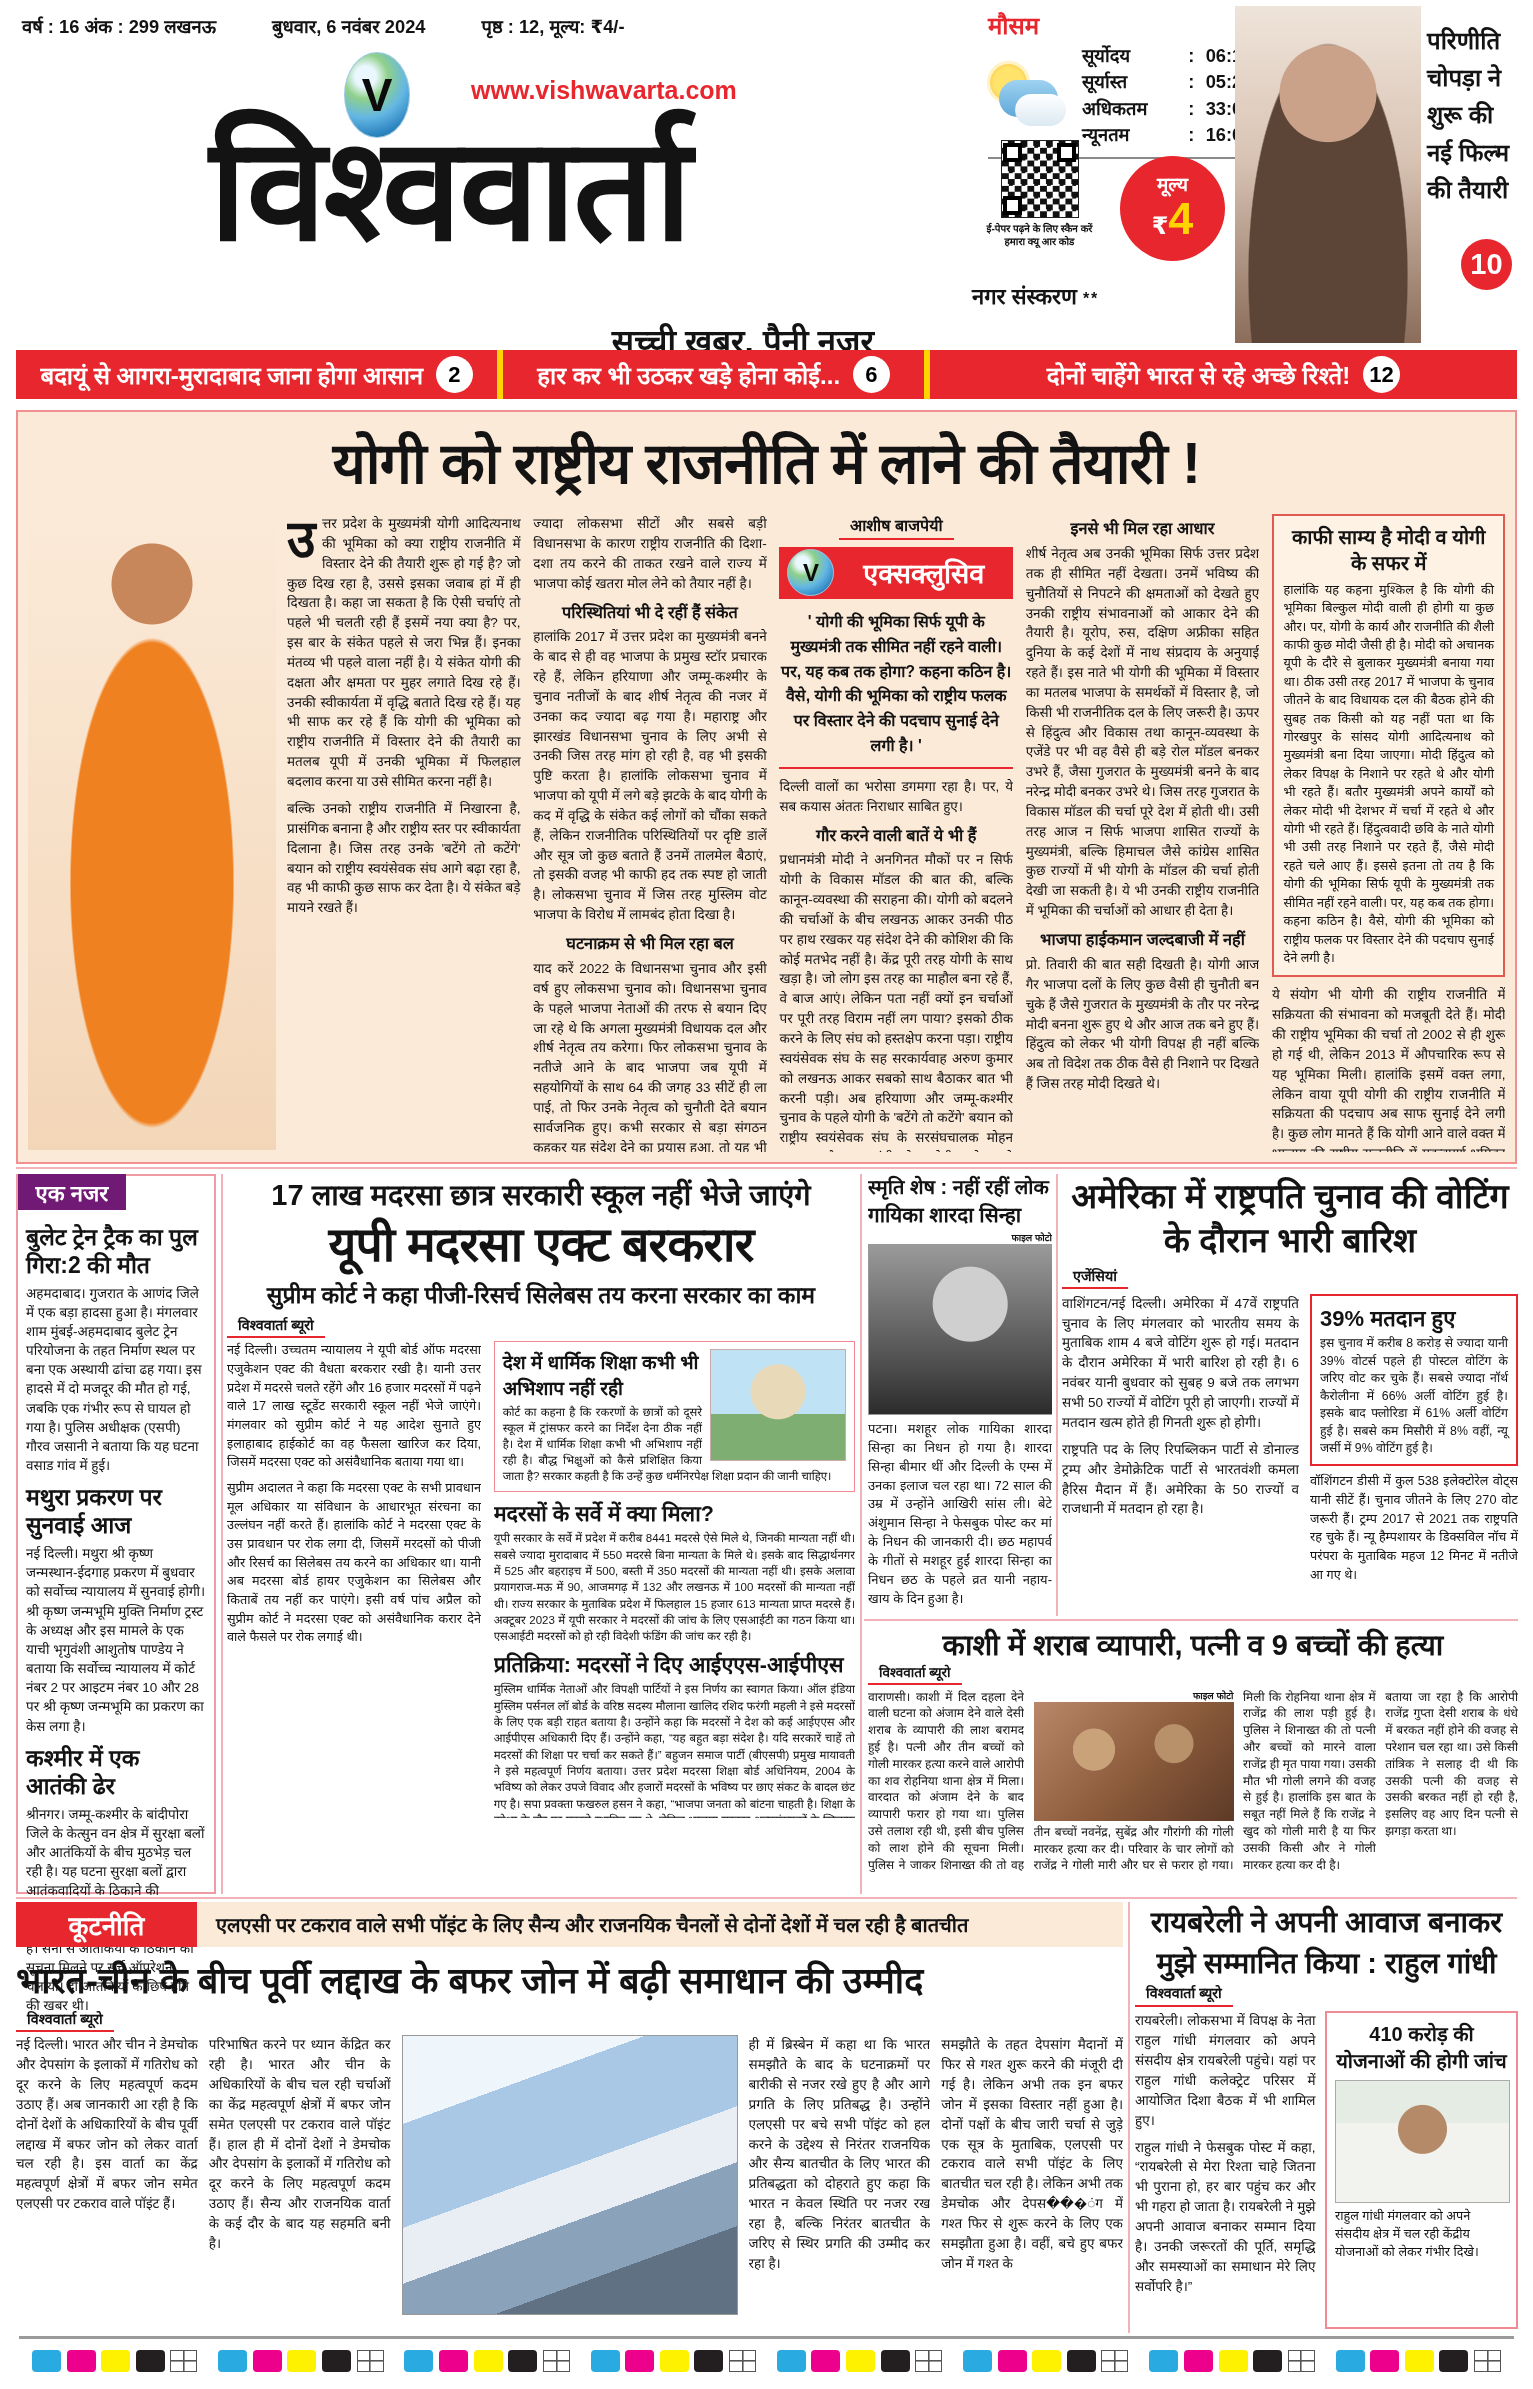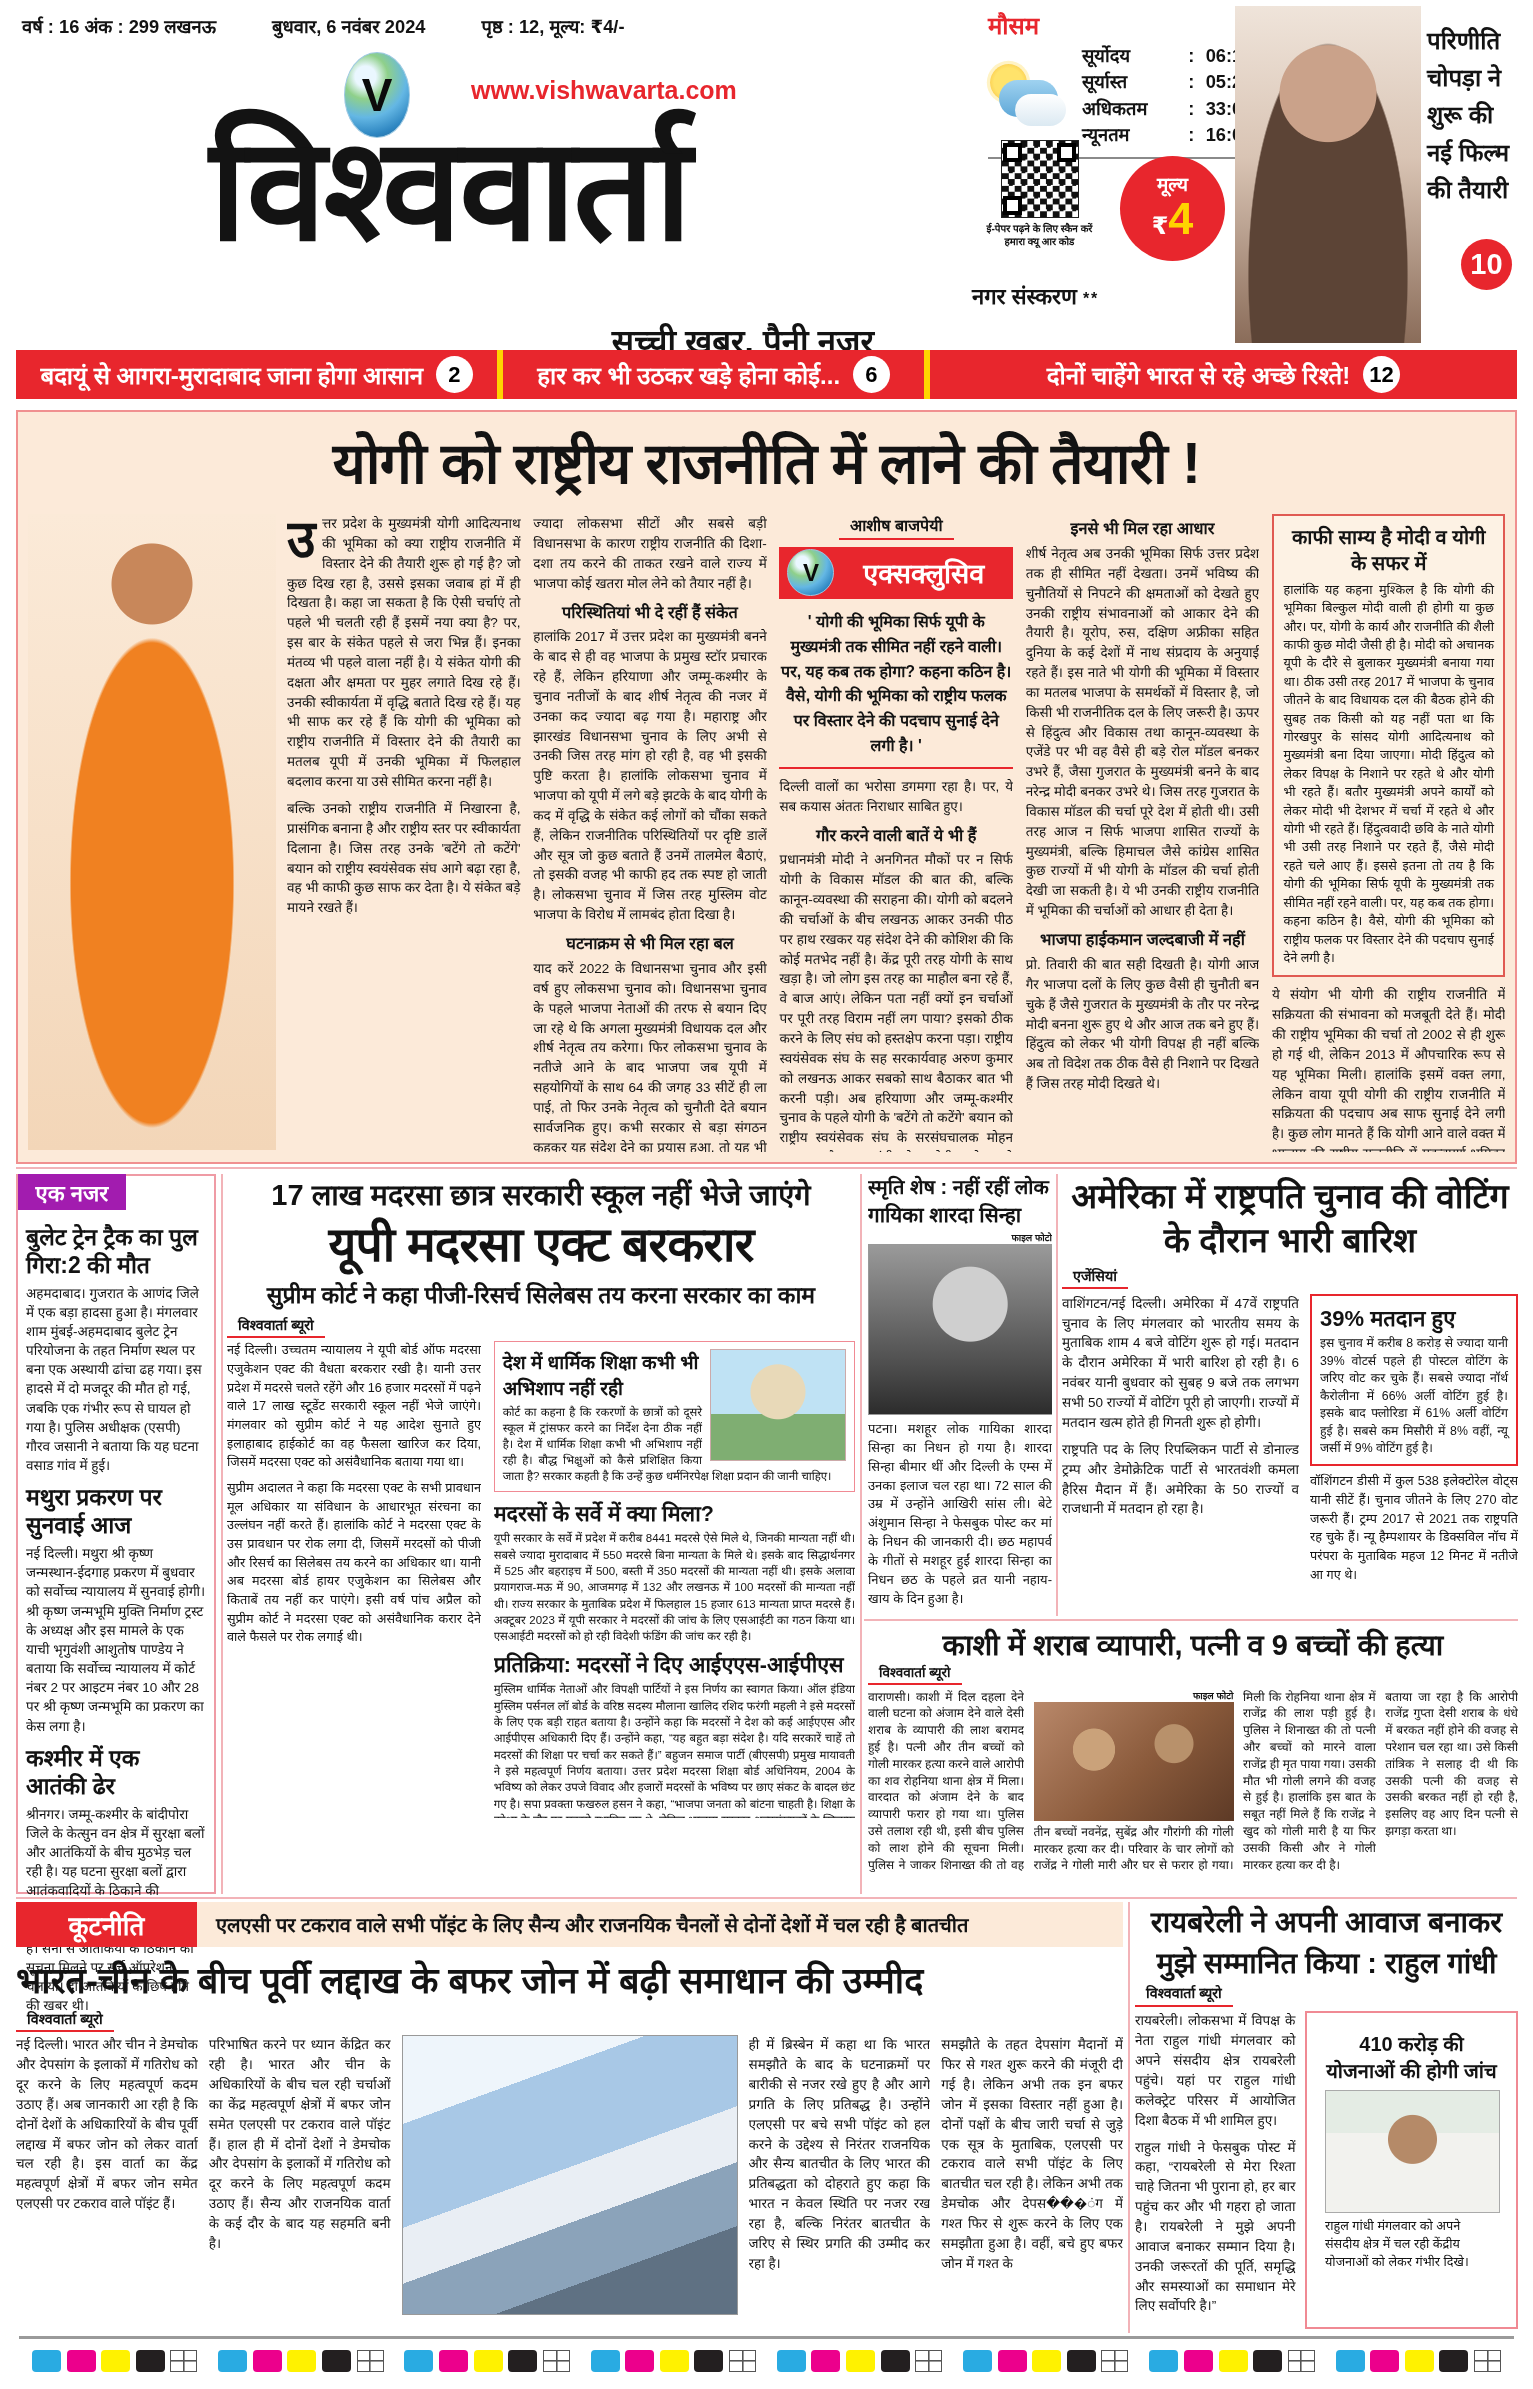--- a/index.html
+++ b/index.html
@@ -76,21 +76,21 @@
   .excl-label{flex:1;text-align:center;color:#fff;font-weight:700;font-size:27px;}
   .lead-quote{font-weight:700;font-size:16px;text-align:center;line-height:1.55;padding:3.2px 1.6px 8px;border-bottom:2.4px solid #e8262d;margin-bottom:8px;}
   .sidebox{border:2.4px solid #e05a52;background:#fdf2e4;padding:8px 9.5px;margin-bottom:8px;}
   .sidebox h3{margin:0 0 4.8px;font-size:20px;text-align:center;line-height:1.3;}
   .sidebox p{font-size:12.7px;line-height:1.45;text-align:justify;margin:0;}
   
   .hrule{position:absolute;background:#f2b3b8;height:2.4px;}
   .vrule{position:absolute;background:#f2b3b8;width:2.4px;}
   
   .onelook{left:16px;top:1174px;width:200px;height:720px;border:2.4px solid #ef9ba5;box-sizing:border-box;padding:0 8px 4.8px;}
-  .onelook-tab{background:#a21caf;color:#fff;font-weight:700;font-size:22px;display:inline-block;padding:3.2px 17.5px;margin:-2.4px 0 4.8px -8px;}
+  .onelook-tab{background:#701a75;color:#fff;font-weight:700;font-size:22px;display:inline-block;padding:3.2px 17.5px;margin:-2.4px 0 4.8px -8px;}
   .ol-h{font-size:23px;font-weight:700;line-height:1.22;margin:8px 0 4.8px;}
   .ol-p{font-size:13.5px;line-height:1.42;text-align:left;margin:0;}
   
   .madrasa{left:227px;top:1174px;width:628px;height:720px;overflow:hidden;}
   .mad-kick{text-align:center;font-size:29px;font-weight:700;}
   .mad-head{text-align:center;font-size:48px;font-weight:700;letter-spacing:-0.8px;line-height:1.35;white-space:nowrap;}
   .mad-deck{text-align:center;font-size:23px;font-weight:700;margin-bottom:4.8px;}
   .mad-cols{display:flex;gap:12.7px;margin-top:3.2px;height:477px;}
   .mad-c1{flex:0 0 254px;}
   .mad-c1 p{font-size:12.7px;}
@@ -137,21 +137,21 @@
   .diplo-kick{flex:1;background:#fcead9;display:flex;align-items:center;padding-left:19px;font-weight:700;font-size:20px;}
   .diplo-head{font-size:36px;font-weight:700;margin:8px 0 4.8px;white-space:nowrap;}
   .diplo-cols{display:flex;gap:11px;height:283px;margin-top:3.2px;}
   .photo-mtn{flex:0 0 334px;height:278px;border:0.8px solid #999;
       background:linear-gradient(160deg,#eef5fb 0 22%,#a8c8e6 22% 48%,#e9eef4 48% 62%,#8ba3ba 62% 78%,#5f7183 78% 100%);}
   
   .rahul{left:1135px;top:1902px;width:383px;height:431px;overflow:hidden;}
   .rahul-h{font-size:29px;font-weight:700;text-align:center;line-height:1.4;}
   .rahul-cols{display:flex;gap:9.5px;margin-top:4.8px;height:318px;}
   .rahul-c1{flex:1;}
-  .rahulbox{flex:0 0 173px;border:2.4px solid #f08a94;padding:18px;}
+  .rahulbox{flex:0 0 173px;border:2.4px solid #f08a94;padding:8px;}
   .rahulbox h3{margin:0 0 4.8px;font-size:20px;text-align:center;line-height:1.35;}
   .photo-rahul{width:100%;height:121px;border:0.8px solid #aaa;
       background:radial-gradient(circle at 50% 40%,#b58a68 0 24px,transparent 25px),
                  linear-gradient(180deg,#e4ece4 0 35%,#f2f2ee 35% 100%);}
   .rahulbox p{font-size:12.7px;line-height:1.4;margin:4.8px 0 0;}
   
   .footrule{left:19px;top:2336px;width:1495px;height:3.2px;background:#9a9a9a;position:absolute;}
   .cmykrow{left:32px;top:2350px;width:1469px;display:flex;justify-content:space-between;position:absolute;}
   .cmyk{display:flex;gap:5.6px;align-items:center;}
   .sq{width:29px;height:22px;border-radius:4px;}

